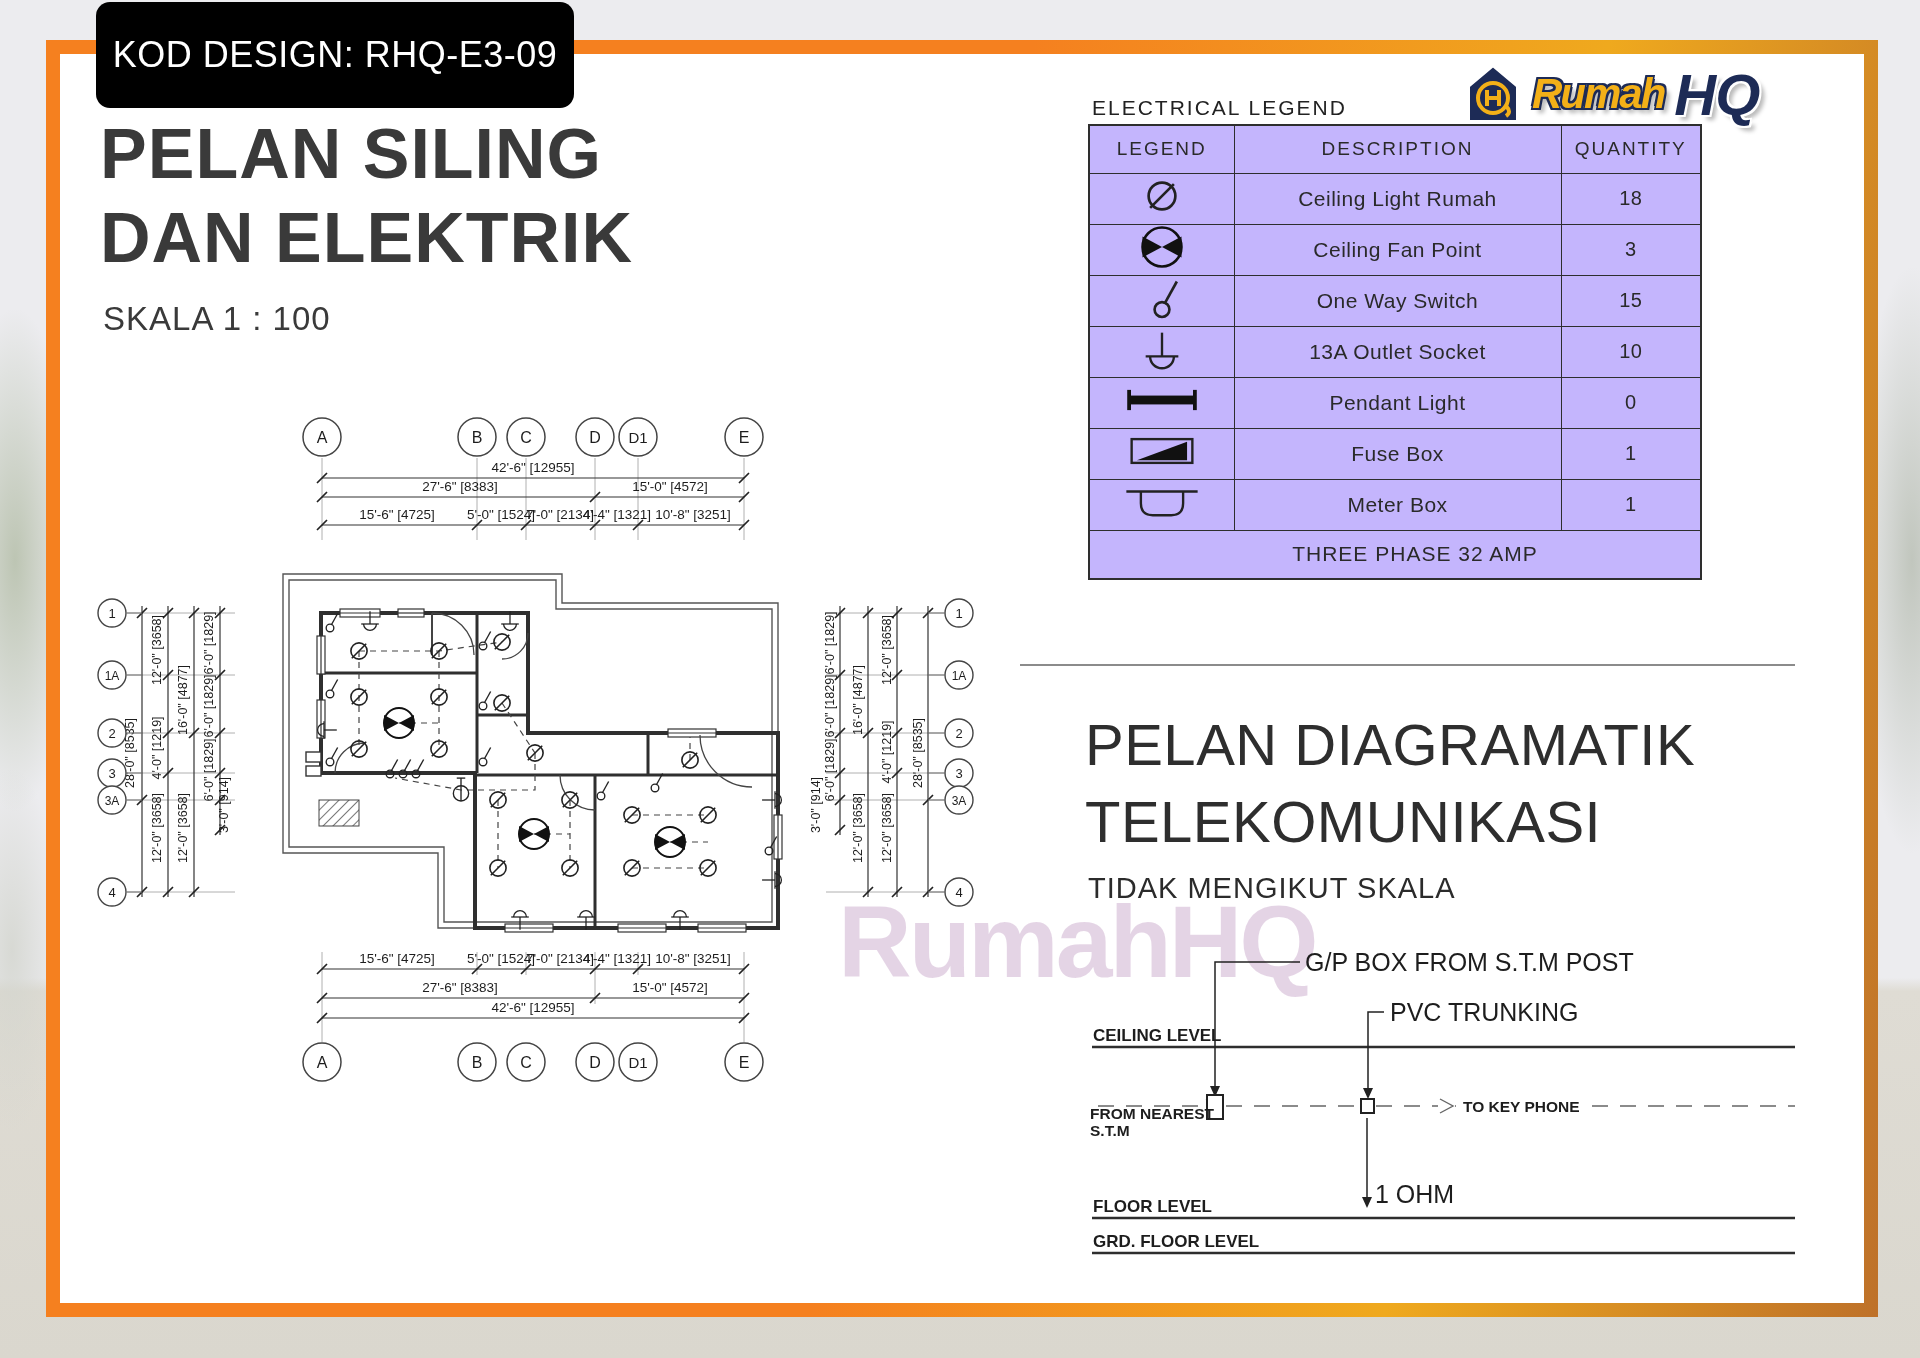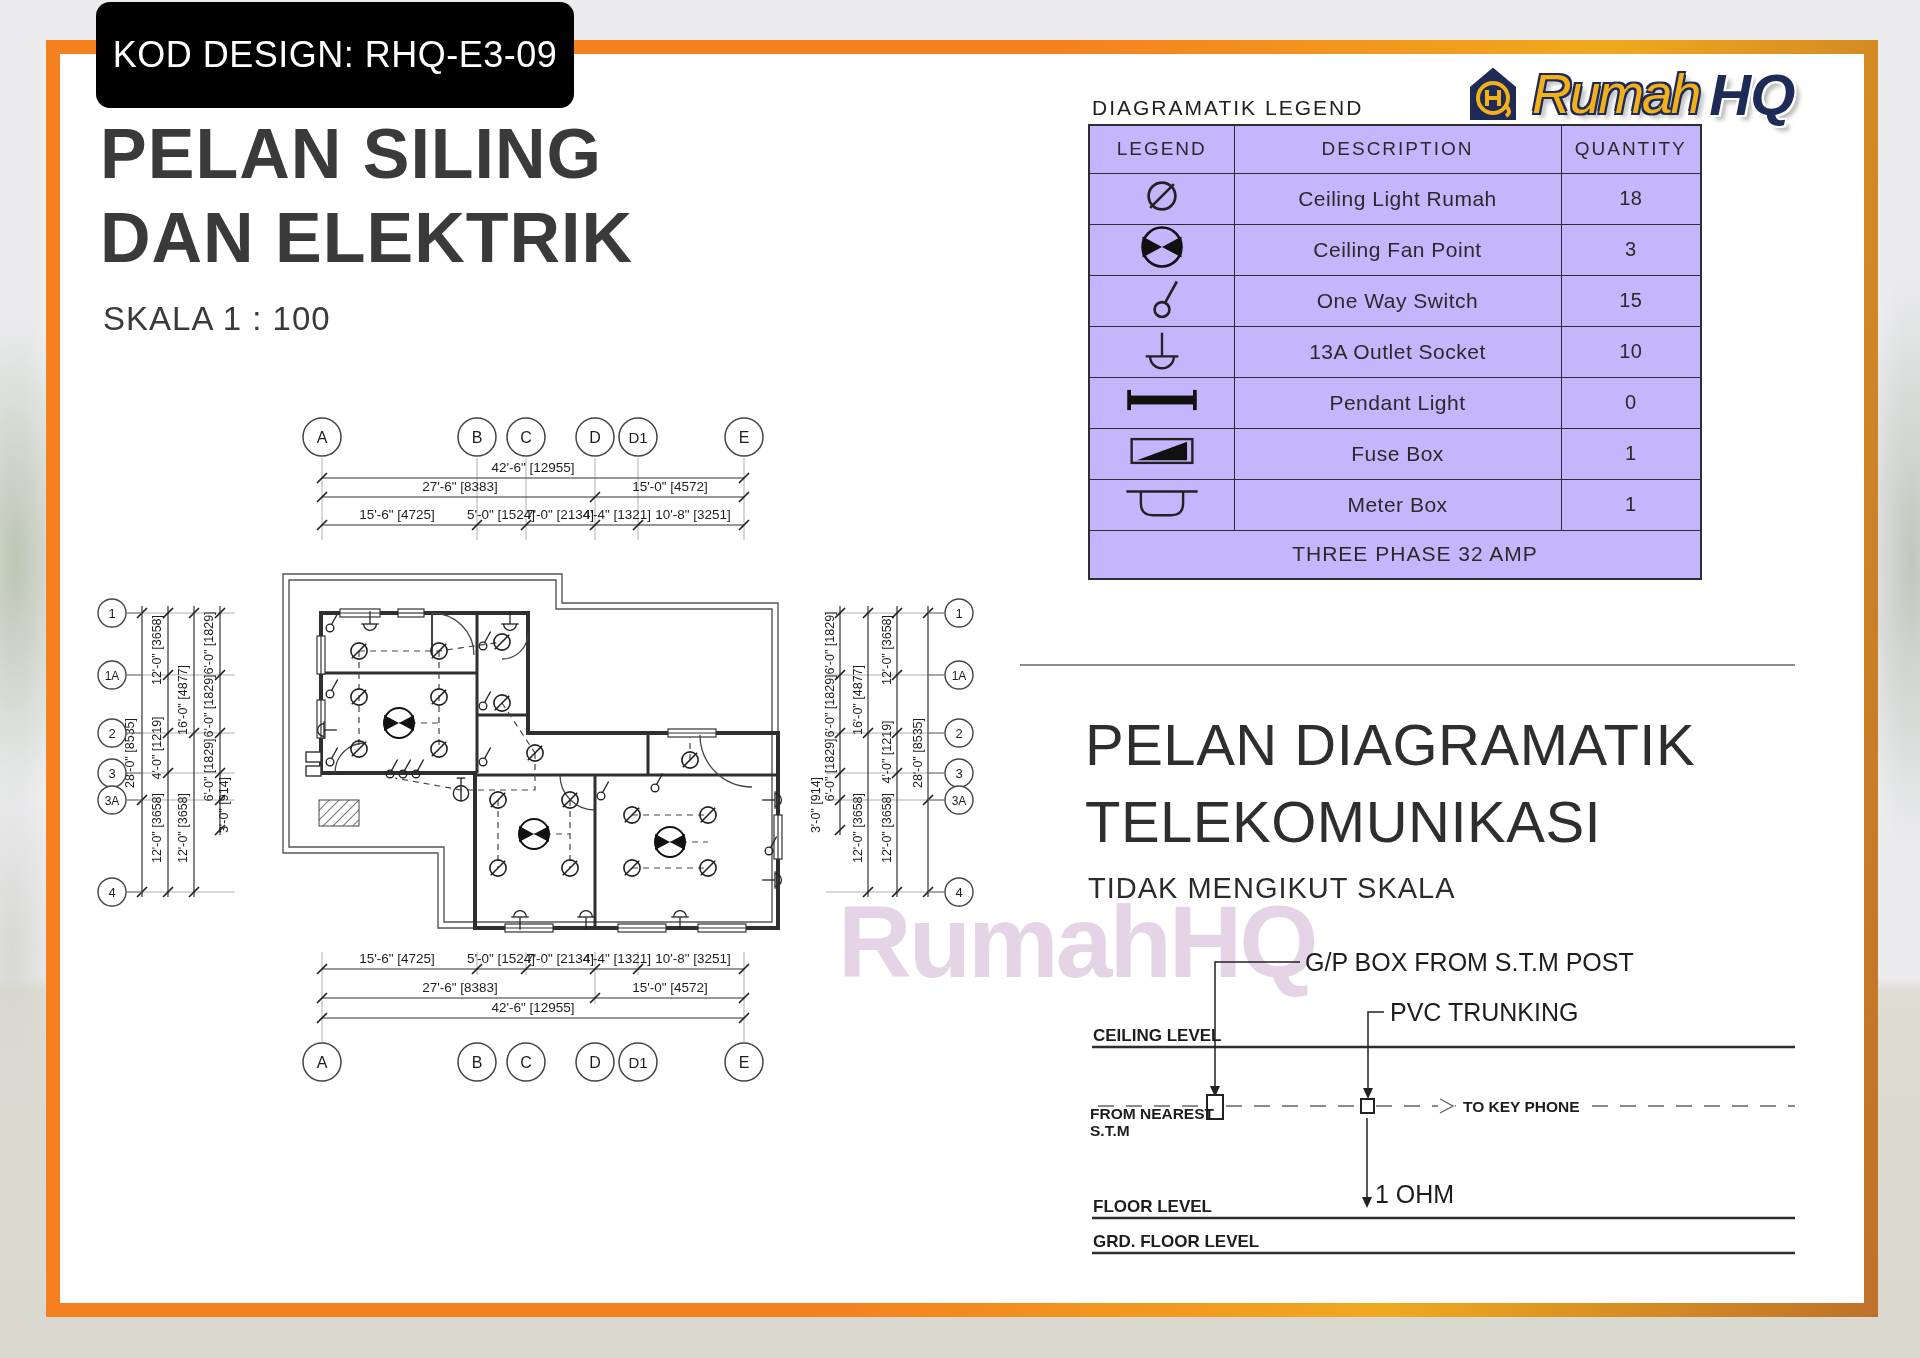--- a/index.html
+++ b/index.html
@@ -56,21 +56,21 @@
   table.legend td.qty { font-size:20px; }
   table.legend td.foot { height:49px; font-size:21px; letter-spacing:1px;padding-left:40px; }
   col.c-sym { width:145px; } col.c-desc { width:327px; } col.c-qty { width:140px; }
   .legsym { width:82px; height:44px; }
 
   .logo {
     position:absolute; left:1462px; top:54px; height:80px; z-index:6;
     display:flex; align-items:center; gap:8px; font-style:italic; white-space:nowrap;
   }
   .logo .rumah {
-    font-size:55px; font-weight:400; letter-spacing:-2px; color:#F3B018;
+    font-size:42px; font-weight:700; letter-spacing:-2px; color:#F3B018;
     text-shadow:-2px -2px 0 #1D2B56, 2px -2px 0 #1D2B56, -2px 2px 0 #1D2B56, 2px 2px 0 #1D2B56,
                  5px 5px 4px rgba(0,0,0,.28);
   }
   .logo .hq {
     font-size:58px; font-weight:700; letter-spacing:-1px; color:#1D2B56; margin-left:2px;
     text-shadow:-2px -2px 0 #fff, 2px -2px 0 #fff, -2px 2px 0 #fff, 2px 2px 0 #fff,
                  5px 5px 4px rgba(0,0,0,.28);
   }
   .divider {
     position:absolute; left:1020px; top:664px; width:775px; height:2px;
@@ -144,21 +144,21 @@
 <div class="badge">
   <span>KOD DESIGN: RHQ-E3-09</span>
 </div>
 
 <div class="main-title">
   <div>PELAN SILING</div>
   <div>DAN ELEKTRIK</div>
 </div>
 <div class="skala">SKALA 1 : 100</div>
 
-<div class="legend-heading">DIAGRAMATIK LEGEND</div>
+<div class="legend-heading">ELECTRICAL LEGEND</div>
 
 <table class="legend">
   <colgroup>
       <col class="c-sym">
       <col class="c-desc">
       <col class="c-qty">
     </colgroup>
   <thead>
     <tr>
       <th>LEGEND</th>

